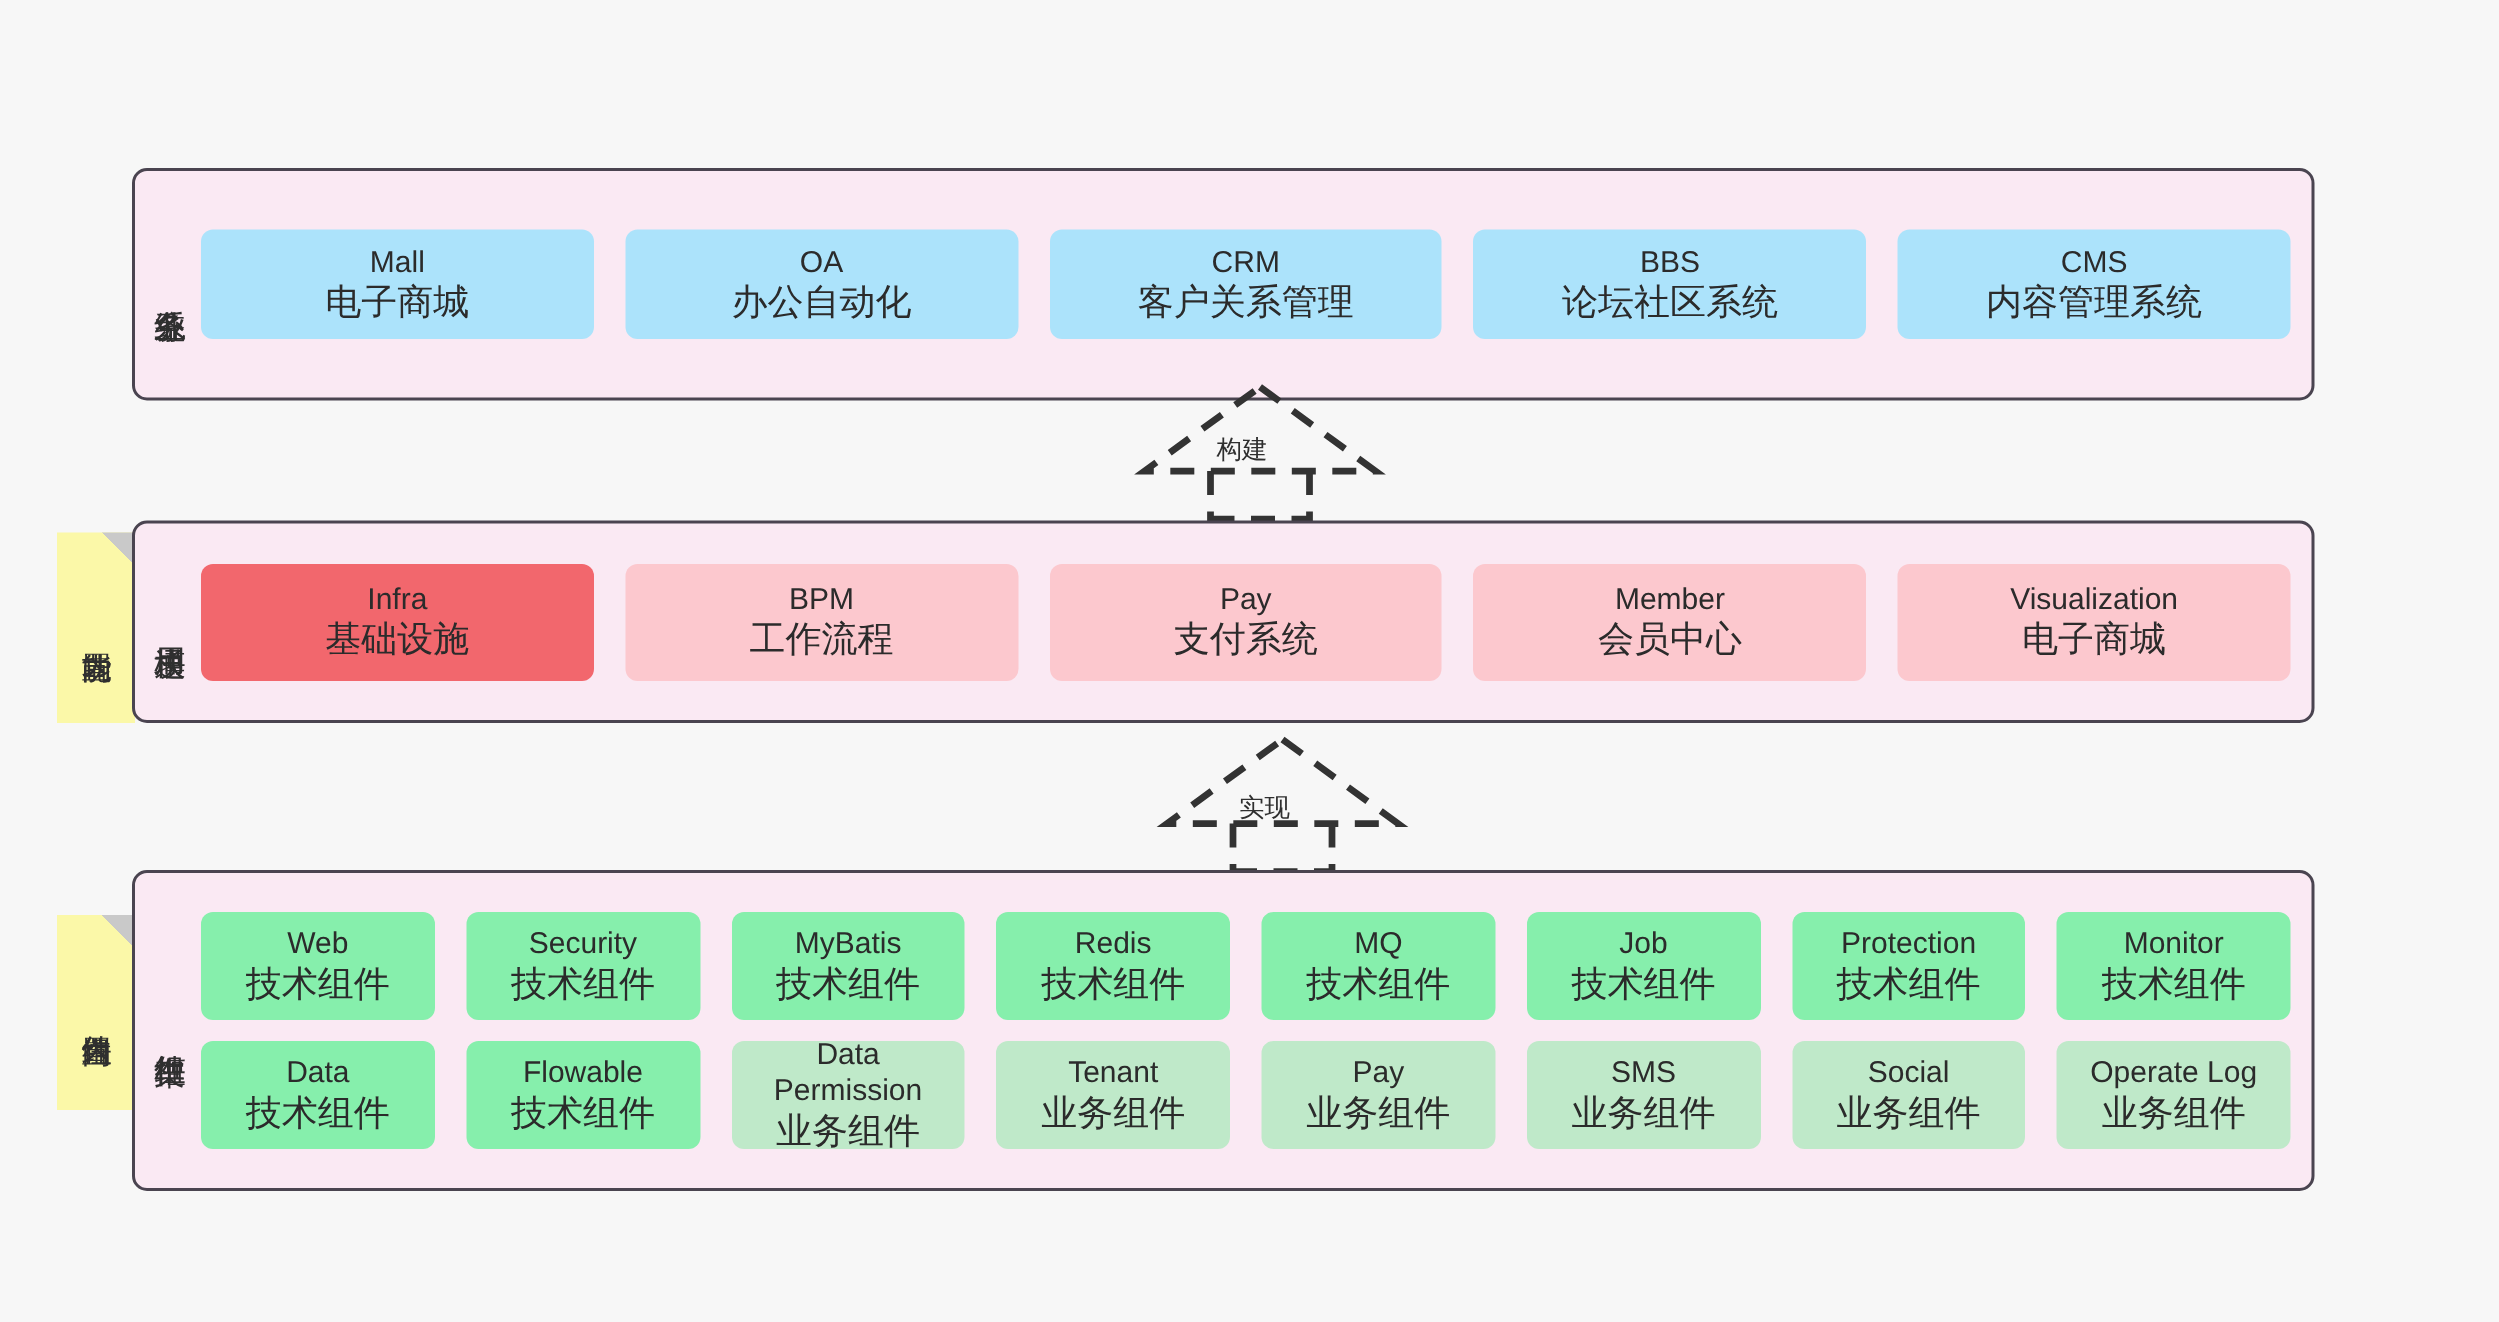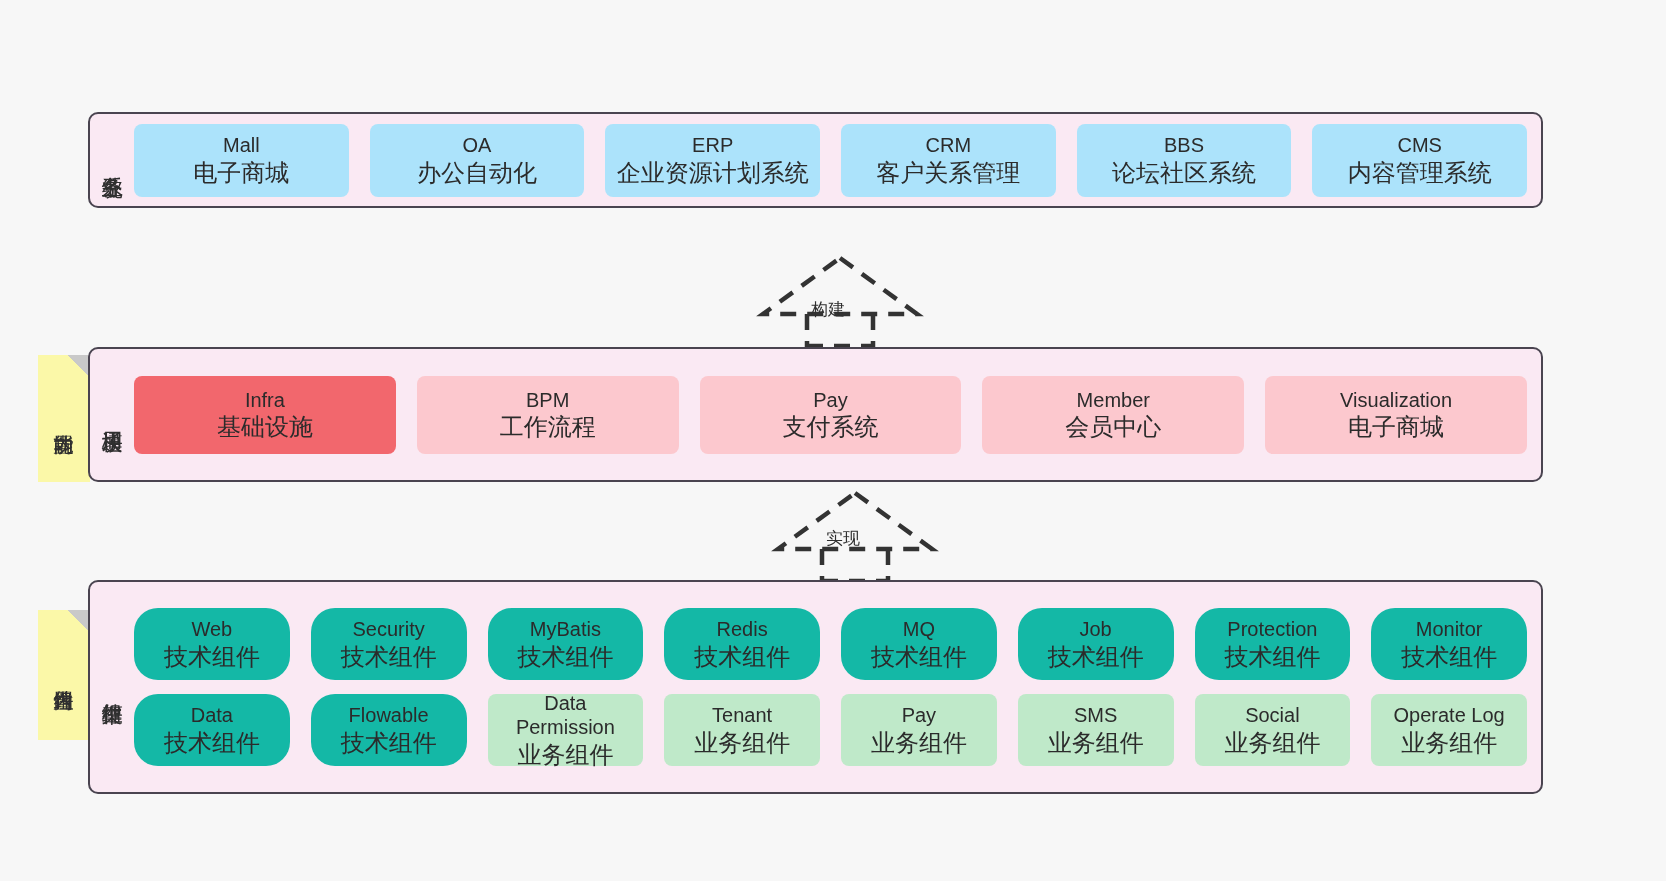--- a/index.html
+++ b/index.html
@@ -73,25 +73,25 @@
     color: #2b2b2b;
     padding: 4px 6px;
   }
   .card .en { font-size: 20px; }
   .card .cn { font-size: 24px; }
 
   
   .card.blue        { background: #ace3fb; }
   .card.red         { background: #f2676d; }
   .card.pink        { background: #fcc8ce; }
-  .card.green       { background: #14b8a6; border-radius: 24px; }
+  .card.green       { background: #86efac; }
   .card.lightgreen  { background: #bfe9c9; }
 
   
-  #layer-business  { left: 88px;  top: 112px; width: 1455px; height: 96px; }
+  #layer-business  { left: 88px;  top: 112px; width: 1455px; height: 155px; }
   #layer-common    { left: 88px;  top: 347px; width: 1455px; height: 135px; }
   #layer-framework { left: 88px;  top: 580px; width: 1455px; height: 214px; }
 
   #layer-business  .card { height: 73px; }
   #layer-common    .card { height: 78px; }
   #layer-framework .card { height: 72px; }
 
   
   .sticky {
     position: absolute;
@@ -125,44 +125,40 @@
     pointer-events: none;
   }
   .connector .conn-label {
     position: absolute;
     font-size: 17px;
     color: #2f2f2f;
     white-space: nowrap;
     user-select: none;
   }
   #connector-build   { left: 745px; top: 252px; width: 190px; height: 96px; }
-  #connector-build   .conn-label { left: 66px; top: 46px; }
+  #connector-build   .conn-label { left: 66px; top: 36px; }
   #connector-realize { left: 760px; top: 487px; width: 190px; height: 96px; }
   #connector-realize .conn-label { left: 66px; top: 40px; }
 </style>
 </head>
 <body>
 
 <div class="canvas">
 
   <div class="layer" id="layer-business">
     <div class="layer-title">业务系统</div>
     <div class="layer-body">
       <div class="row">
         <div class="card blue">
           <span class="en">Mall</span>
           <span class="cn">电子商城</span>
         </div>
         <div class="card blue">
           <span class="en">OA</span>
           <span class="cn">办公自动化</span>
-        </div>
-        <div class="card blue">
-          <span class="en">ERP</span>
-          <span class="cn">企业资源计划系统</span>
         </div>
         <div class="card blue">
           <span class="en">CRM</span>
           <span class="cn">客户关系管理</span>
         </div>
         <div class="card blue">
           <span class="en">BBS</span>
           <span class="cn">论坛社区系统</span>
         </div>
         <div class="card blue">

